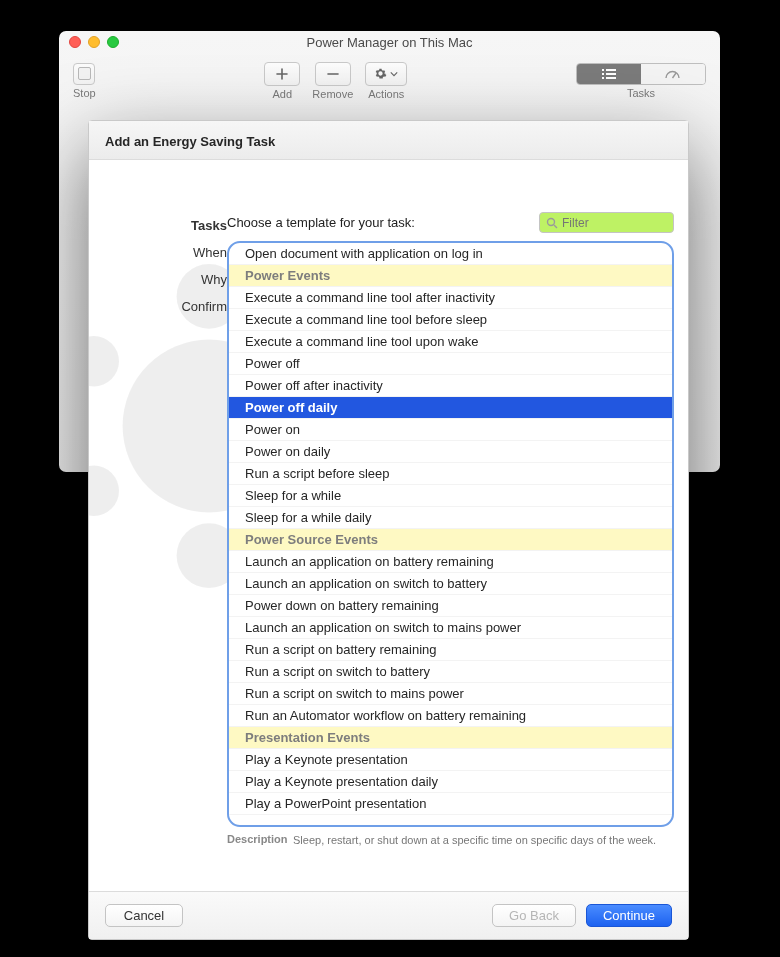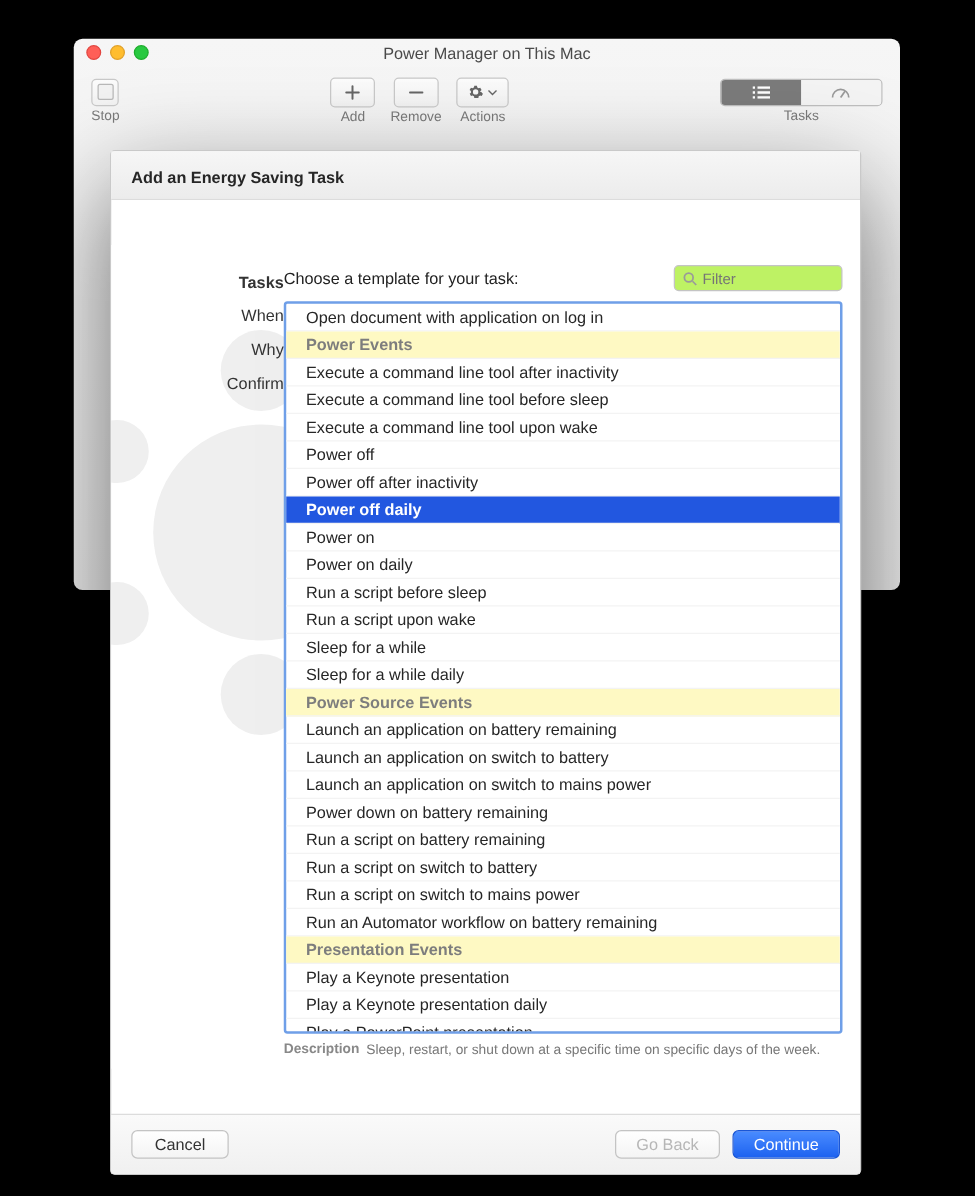--- a/index.html
+++ b/index.html
@@ -153,21 +153,21 @@
     background: #bef264;
   }
   .filter svg { flex:none; }
   .filter input {
     border: none; outline: none; width: 100%;
     font-size: 12px; color: #666; padding-left: 4px;
     background: transparent;
   }
   .list-wrap {
     border: 2px solid #6f9fe8;
-    border-radius: 3px;
+    border-radius: 13px;
     flex: 1;
     overflow: hidden;
     position: relative;
     background: #fff;
   }
   .list {
     position: absolute; inset: 0;
     overflow-y: auto;
     padding-right: 0;
   }
@@ -338,28 +338,27 @@
             <div class="row header">Power Events</div>
             <div class="row">Execute a command line tool after inactivity</div>
             <div class="row">Execute a command line tool before sleep</div>
             <div class="row">Execute a command line tool upon wake</div>
             <div class="row">Power off</div>
             <div class="row">Power off after inactivity</div>
             <div class="row selected">Power off daily</div>
             <div class="row">Power on</div>
             <div class="row">Power on daily</div>
             <div class="row">Run a script before sleep</div>
-            <div class="row">Run a script upon wake</div>
             <div class="row">Sleep for a while</div>
             <div class="row">Sleep for a while daily</div>
             <div class="row header">Power Source Events</div>
             <div class="row">Launch an application on battery remaining</div>
             <div class="row">Launch an application on switch to battery</div>
+            <div class="row">Power down on battery remaining</div>
             <div class="row">Launch an application on switch to mains power</div>
-            <div class="row">Power down on battery remaining</div>
             <div class="row">Run a script on battery remaining</div>
             <div class="row">Run a script on switch to battery</div>
             <div class="row">Run a script on switch to mains power</div>
             <div class="row">Run an Automator workflow on battery remaining</div>
             <div class="row header">Presentation Events</div>
             <div class="row">Play a Keynote presentation</div>
             <div class="row">Play a Keynote presentation daily</div>
             <div class="row">Play a PowerPoint presentation</div>
           </div>
       </div>

